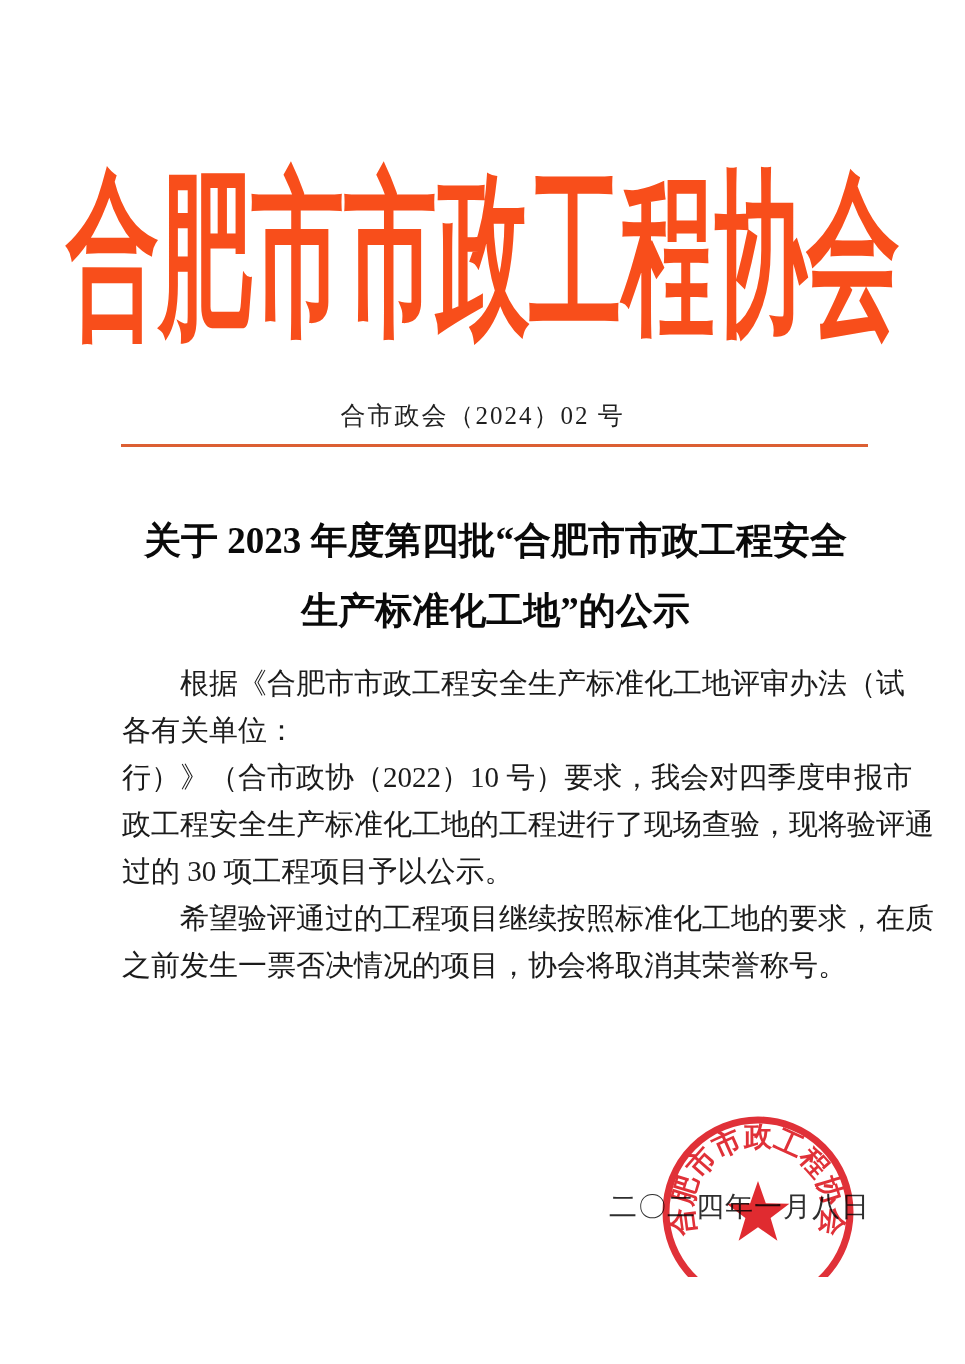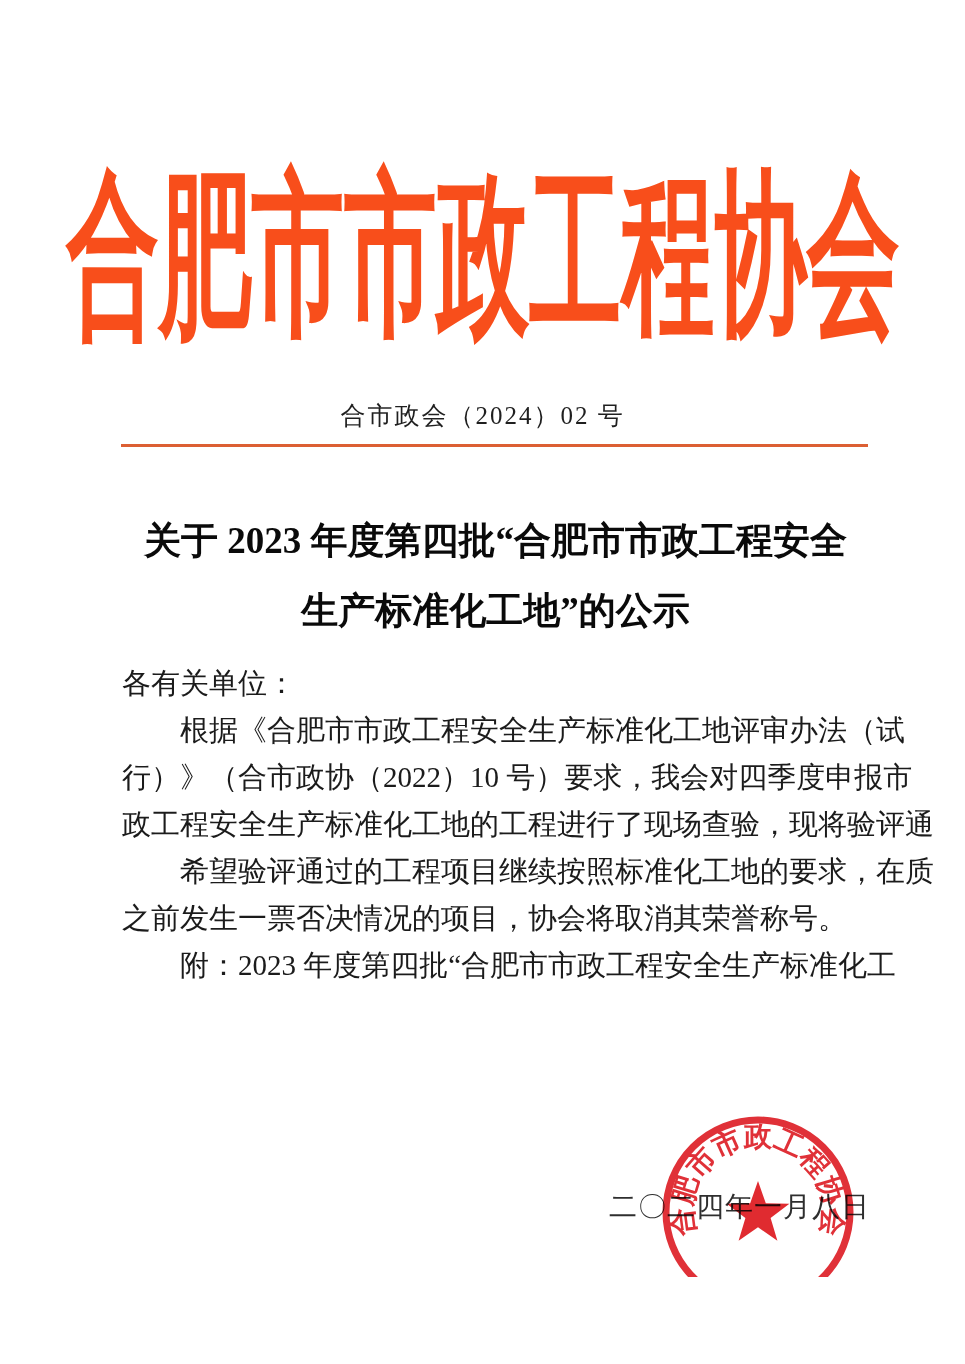--- a/index.html
+++ b/index.html
@@ -125,27 +125,27 @@
   <div class="doc-number">合市政会（2024）02 号</div>
 
   <div class="red-rule"></div>
 
   <h1 class="doc-title">
     <span class="t-line">关于 2023 年度第四批“合肥市市政工程安全</span>
     <span class="t-line">生产标准化工地”的公示</span>
   </h1>
 
   <div class="body-text">
+    <div class="line indent">根据《合肥市市政工程安全生产标准化工地评审办法（试</div>
     <div class="line">各有关单位：</div>
-    <div class="line indent">根据《合肥市市政工程安全生产标准化工地评审办法（试</div>
     <div class="line">行）》（合市政协（2022）10 号）要求，我会对四季度申报市</div>
     <div class="line">政工程安全生产标准化工地的工程进行了现场查验，现将验评通</div>
+    <div class="line">过的 30 项工程项目予以公示。</div>
     <div class="line indent">希望验评通过的工程项目继续按照标准化工地的要求，在质</div>
     <div class="line">之前发生一票否决情况的项目，协会将取消其荣誉称号。</div>
-    <div class="line indent">附：2023 年度第四批“合肥市市政工程安全生产标准化工</div>
   </div>
 
   <div class="date-line">二〇二四年一月八日</div>
 
   <div class="seal">
     <svg viewBox="0 0 200 200" xmlns="http://www.w3.org/2000/svg">
       <circle cx="100" cy="100" r="92" fill="none" stroke="#DE2128" stroke-width="7"></circle>
       <polygon points="100,69 107.8,91.3 131.4,91.8 112.6,106.1 119.4,128.7 100,115.2 80.6,128.7 87.4,106.1 68.6,91.8 92.2,91.3" fill="#DE1A20"></polygon>
       <path id="sealArc" d="M 45.9 137.9 A 66 66 0 1 1 154.1 137.9" fill="none"></path>
       <text font-size="28" fill="#DE2128">

